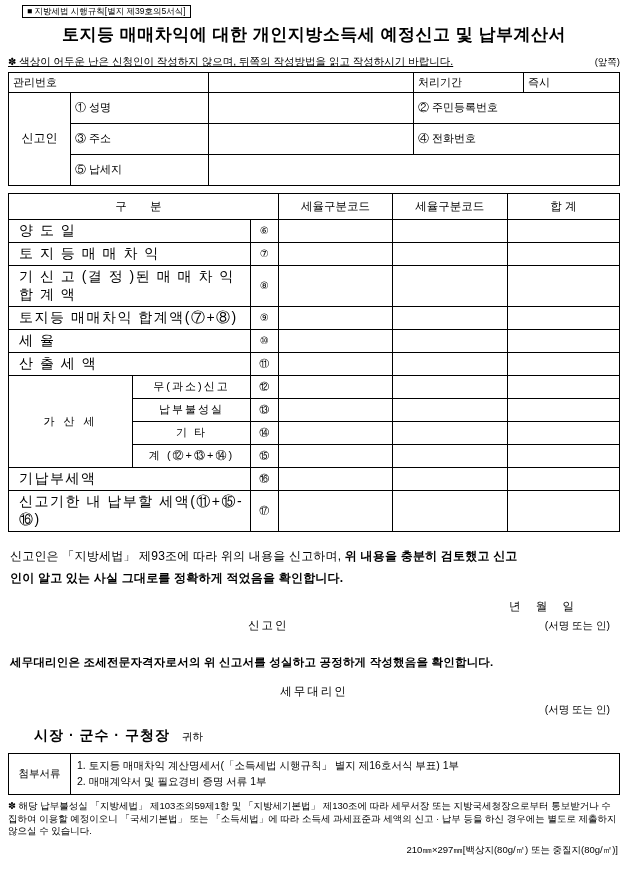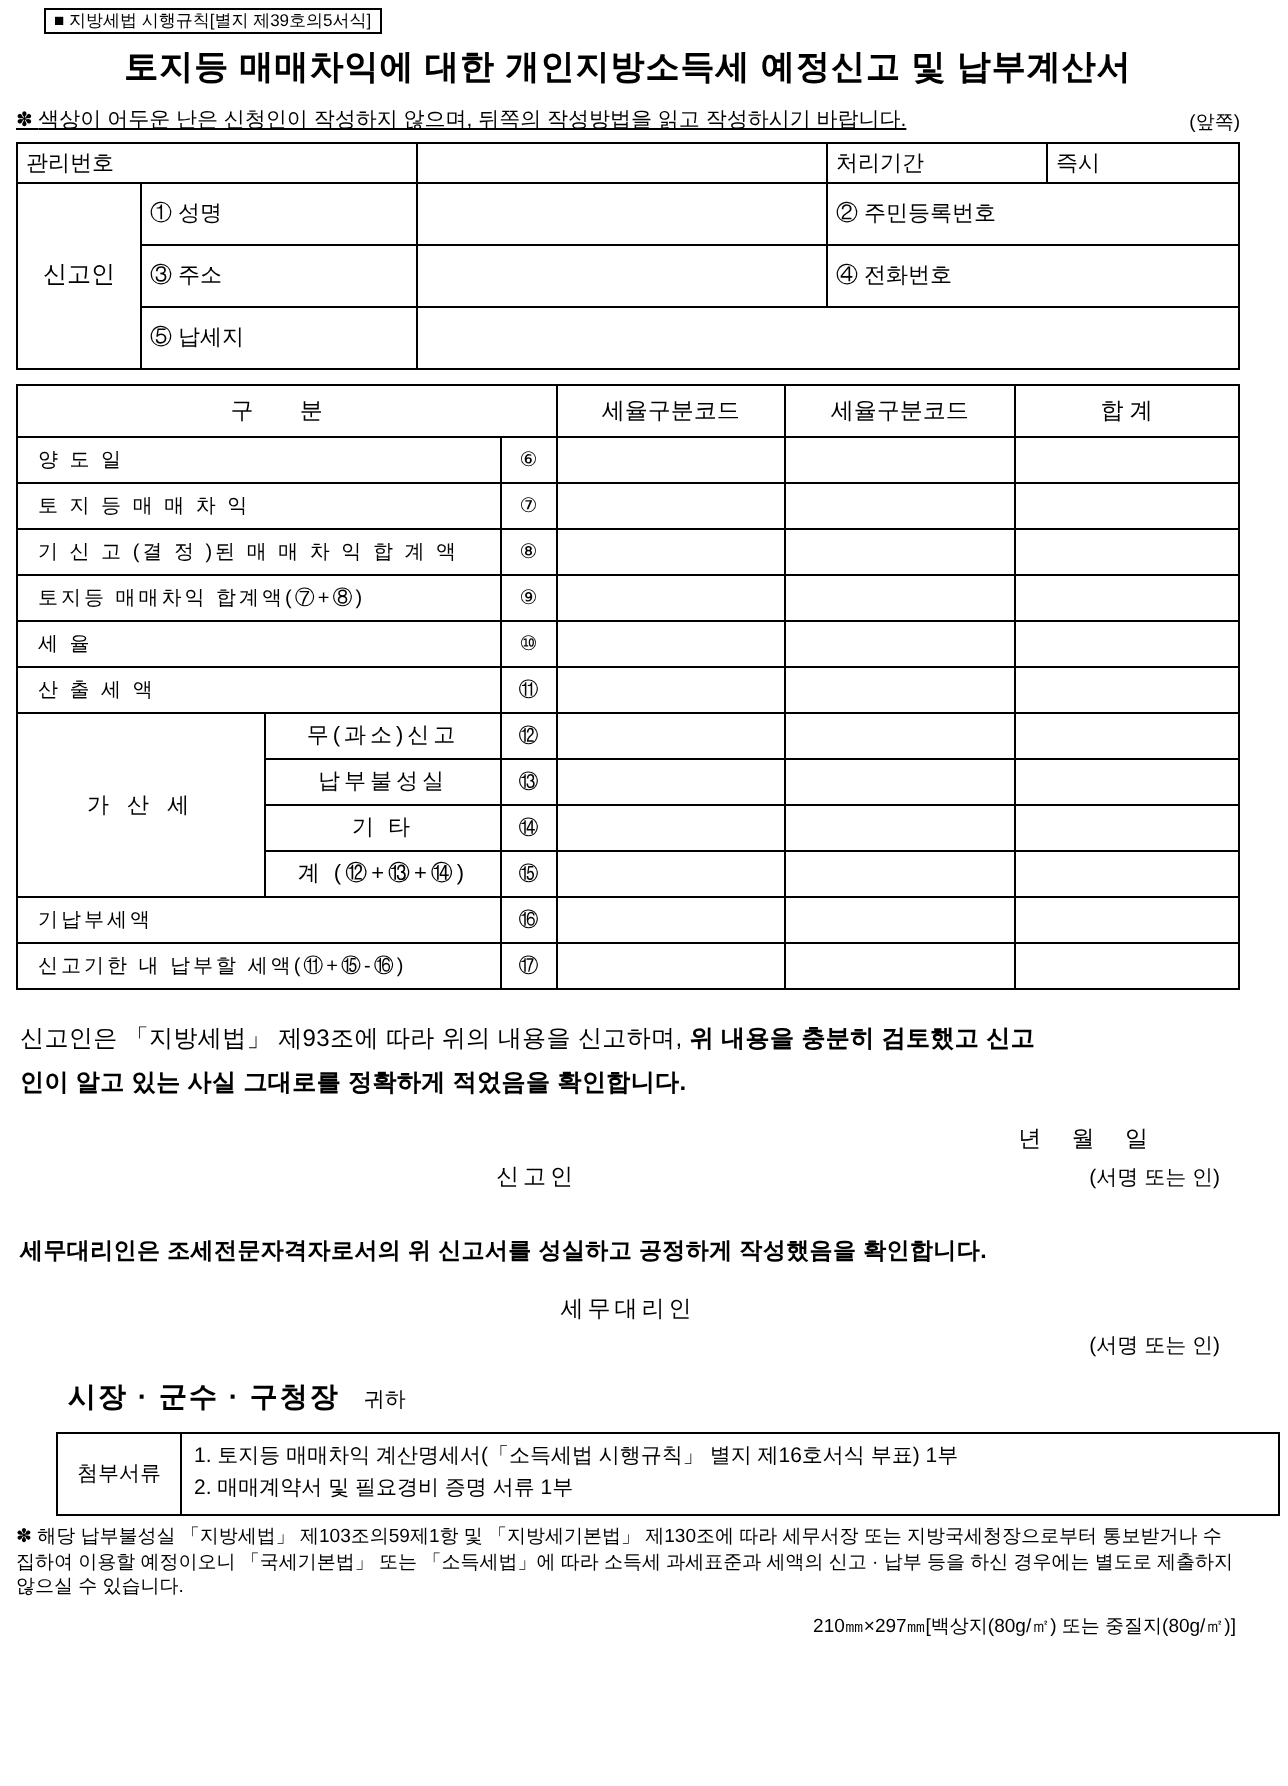--- a/index.html
+++ b/index.html
@@ -56,21 +56,21 @@
   .t1 td { height: 19px; }
   .t1 .lbl { padding-left: 4px; }
   .t1 .sideheader { text-align: center; font-size: 12px; }
   .t1 .row-h { height: 31px; }
 
   
   .t2 { margin-top: 7px; }
   .t2 td { height: 23px; }
   .t2 .hdr { text-align: center; height: 26px; font-size: 11.5px; }
   .t2 .gubun { letter-spacing: 10px; text-align: center; }
-  .t2 .item { padding-left: 10px; font-size: 10px; letter-spacing: 1.5px; }
+  .t2 .item { padding-left: 10px; font-size: 14px; letter-spacing: 1.5px; }
   .t2 .num { text-align: center; width: 26px; font-size: 10px; }
   .t2 .sub { text-align: center; letter-spacing: 2px; }
   .t2 .gasan { text-align: center; letter-spacing: 3px; }
   .t2 .blank { }
 
   .col-code { width: 107px; }
   .col-sum { width: 105px; }
 
   
   .stmt {
@@ -113,21 +113,21 @@
 
   .authority {
     font-size: 14px;
     font-weight: bold;
     margin: 10px 0 0 26px;
     letter-spacing: 1px;
   }
   .authority .small { font-size: 10.5px; font-weight: normal; margin-left: 12px; letter-spacing: 0; }
 
   
-  .t3 { margin-top: 8px; margin-left: 20px; }
+  .t3 { margin-top: 8px; }
   .t3 td { vertical-align: middle; }
   .t3 .att-label { width: 62px; text-align: center; font-size: 10.5px; }
   .t3 .att-body { font-size: 10.5px; line-height: 1.5; padding: 4px 6px; }
 
   .footnote {
     font-size: 9.5px;
     line-height: 1.35;
     margin-top: 5px;
     padding-right: 2px;
   }

